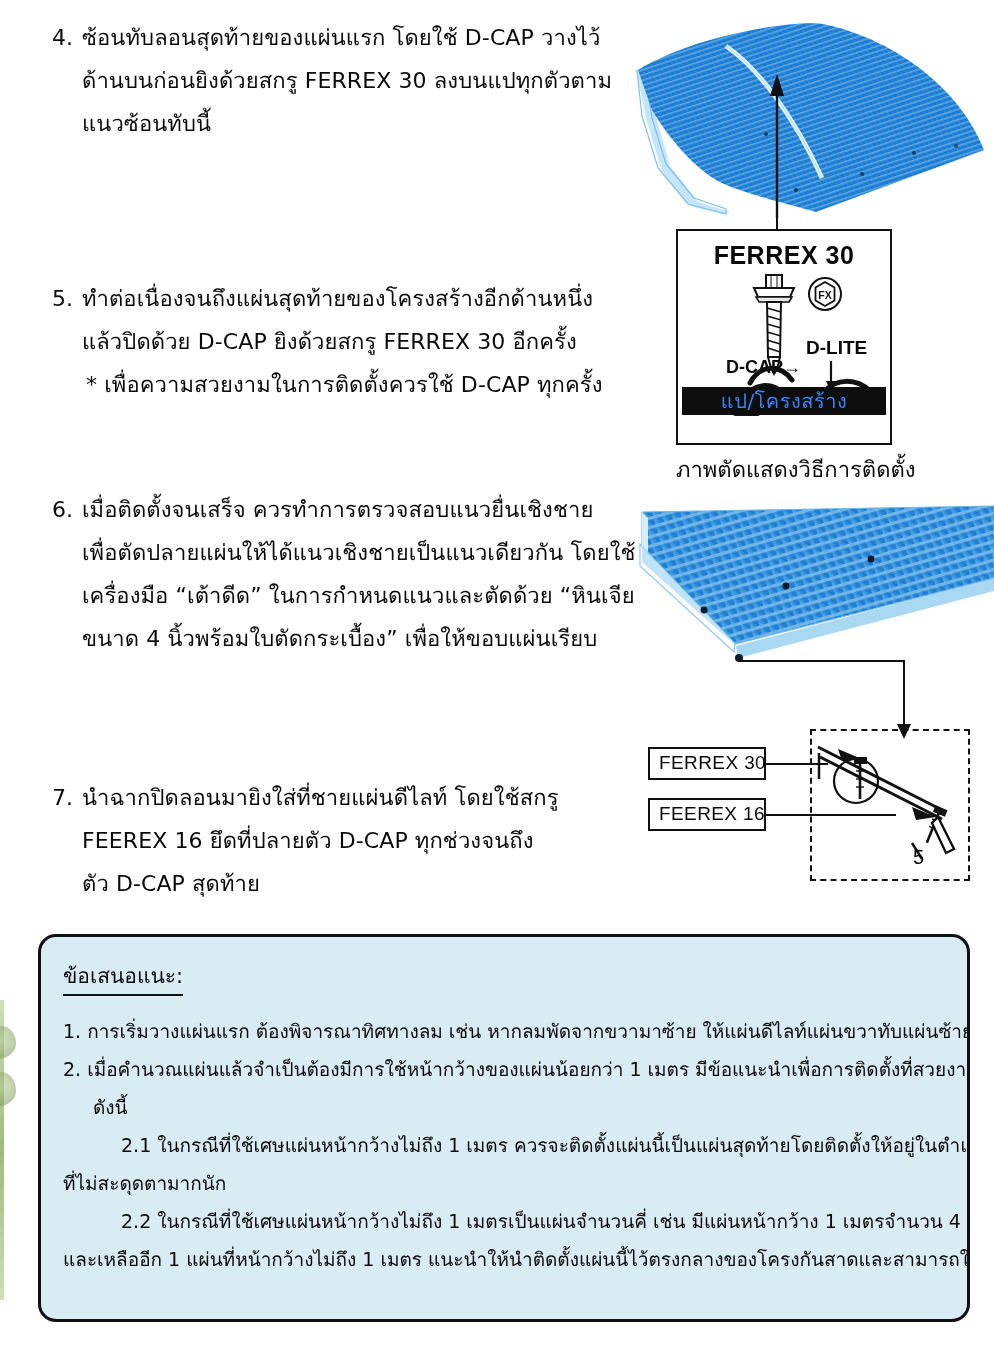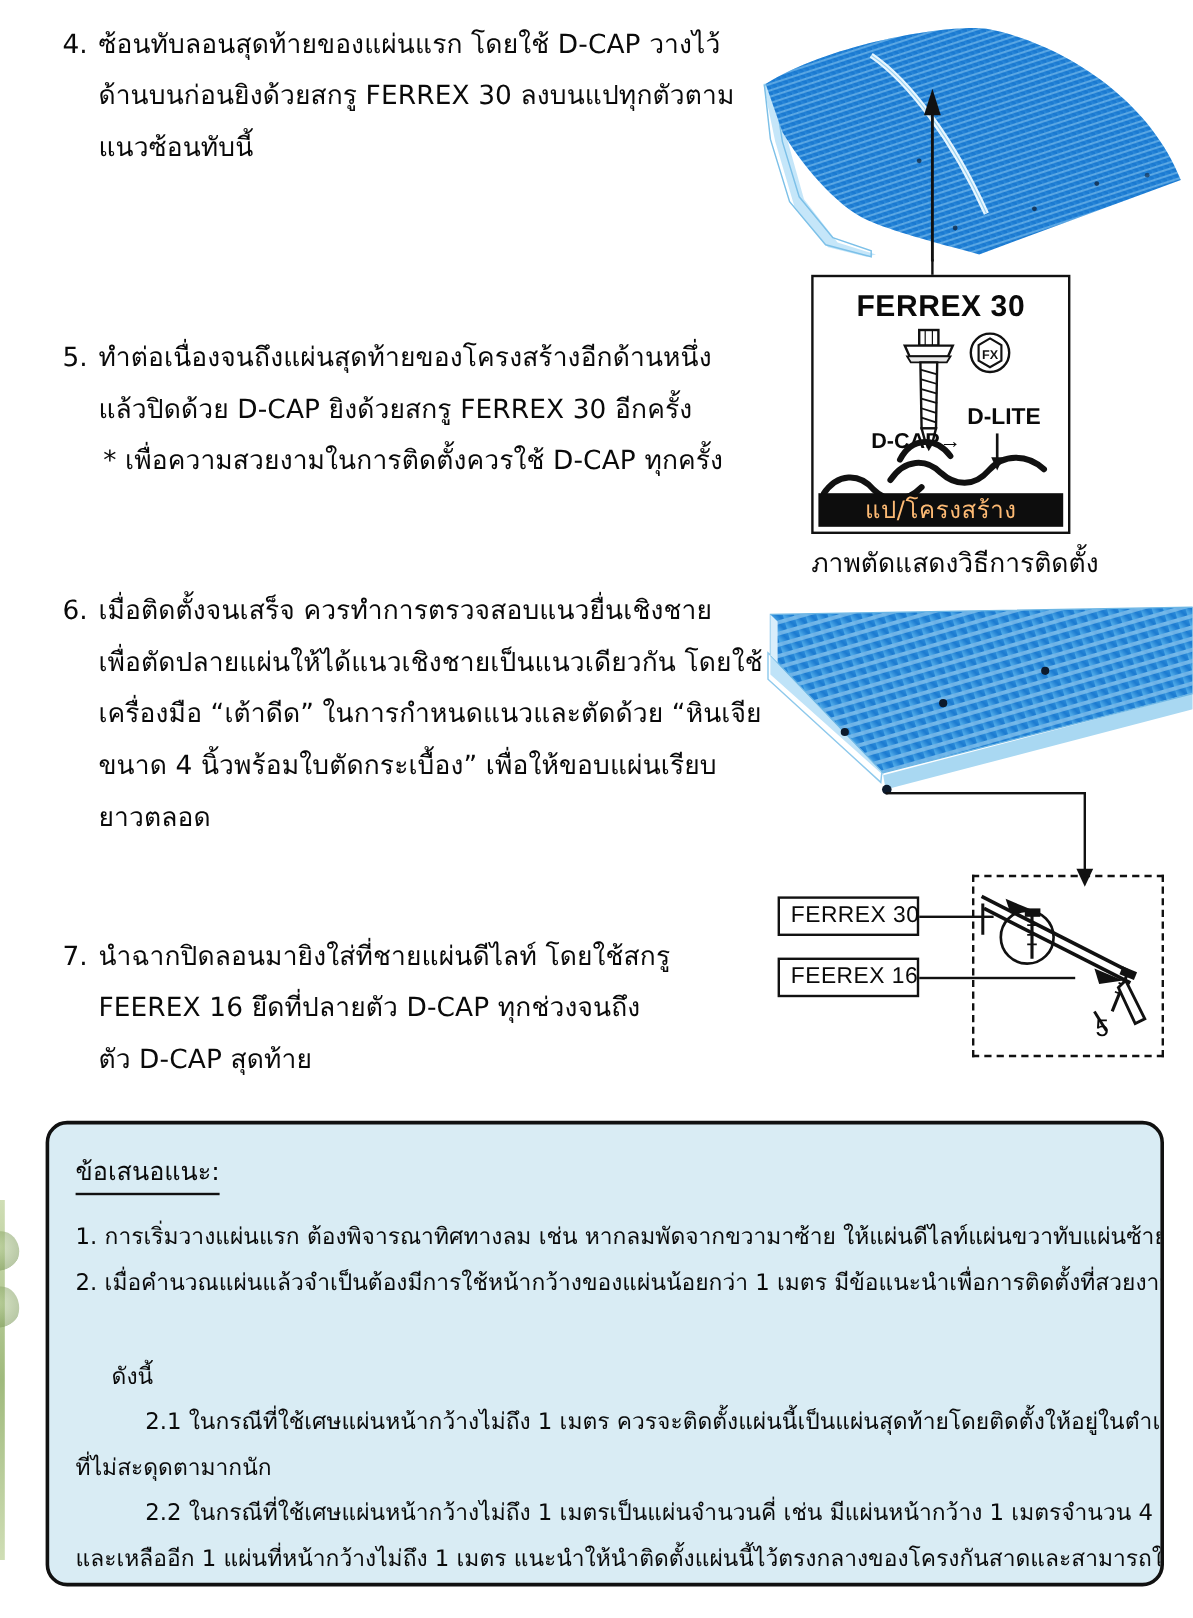--- a/index.html
+++ b/index.html
@@ -75,24 +75,24 @@
   .xsec-dlite {
     position: absolute;
     font-size: 19px;
     font-weight: 700;
     font-family: "Liberation Sans", sans-serif;
   }
   .xsec-batten {
     position: absolute;
     left: 4px;
     right: 4px;
-    bottom: 4px;
+    bottom: 28px;
     height: 28px;
     background: #0d0d0d;
-    color: #fdba74;
+    color: #3b82f6;
     text-align: center;
     font-size: 20px;
     line-height: 28px;
     letter-spacing: 0.5px;
   }
   .xsec-caption {
     position: absolute;
     text-align: center;
     font-size: 22px;
     white-space: nowrap;
@@ -139,21 +139,21 @@
     border-bottom: 2px solid #111;
     padding-bottom: 2px;
     margin-bottom: 16px;
   }
   .suggest-line {
     font-size: 19px;
     line-height: 38px;
     white-space: nowrap;
   }
   .sl-indent { padding-left: 58px; }
-  .sl-indent2 { padding-left: 30px; margin-top: 40px; }
+  .sl-indent2 { padding-left: 30px; }
   .green-edge {
     position: absolute;
     left: 0;
     width: 4px;
     background: linear-gradient(180deg,#c7d8a8,#8fae66,#c7d8a8);
     opacity: .85;
   }
   .green-blob {
     position: absolute;
     border-radius: 50%;
@@ -325,21 +325,20 @@
     </svg>
 </div>
 
 <div class="step" style="left:52px; top:488px; width:600px;">
   <div class="step-num">6.</div>
   <div class="step-body">
     <div class="step-line">เมื่อติดตั้งจนเสร็จ ควรทำการตรวจสอบแนวยื่นเชิงชาย</div>
     <div class="step-line">เพื่อตัดปลายแผ่นให้ได้แนวเชิงชายเป็นแนวเดียวกัน โดยใช้</div>
     <div class="step-line">เครื่องมือ “เต้าดีด” ในการกำหนดแนวและตัดด้วย “หินเจีย</div>
     <div class="step-line">ขนาด 4 นิ้วพร้อมใบตัดกระเบื้อง” เพื่อให้ขอบแผ่นเรียบ</div>
-    <div class="step-line">ยาวตลอด</div>
   </div>
 </div>
 
 <div class="step" style="left:52px; top:776px; width:600px;">
   <div class="step-num">7.</div>
   <div class="step-body">
     <div class="step-line">นำฉากปิดลอนมายิงใส่ที่ชายแผ่นดีไลท์ โดยใช้สกรู</div>
     <div class="step-line">FEEREX 16 ยึดที่ปลายตัว D-CAP ทุกช่วงจนถึง</div>
     <div class="step-line">ตัว D-CAP สุดท้าย</div>
   </div>

